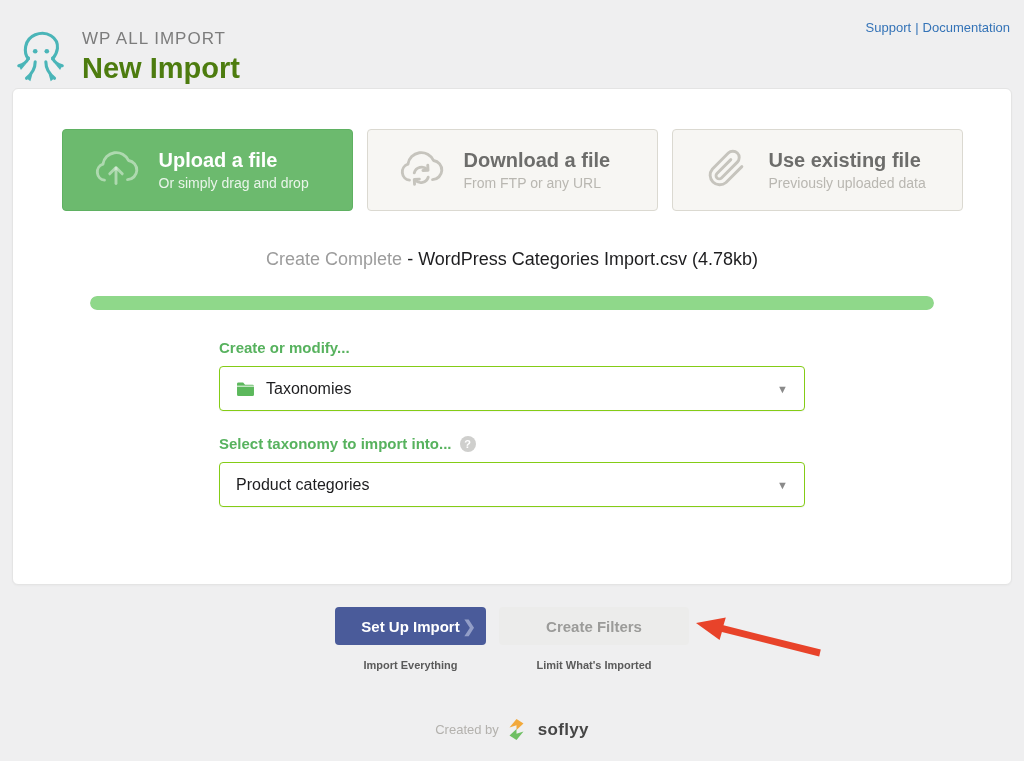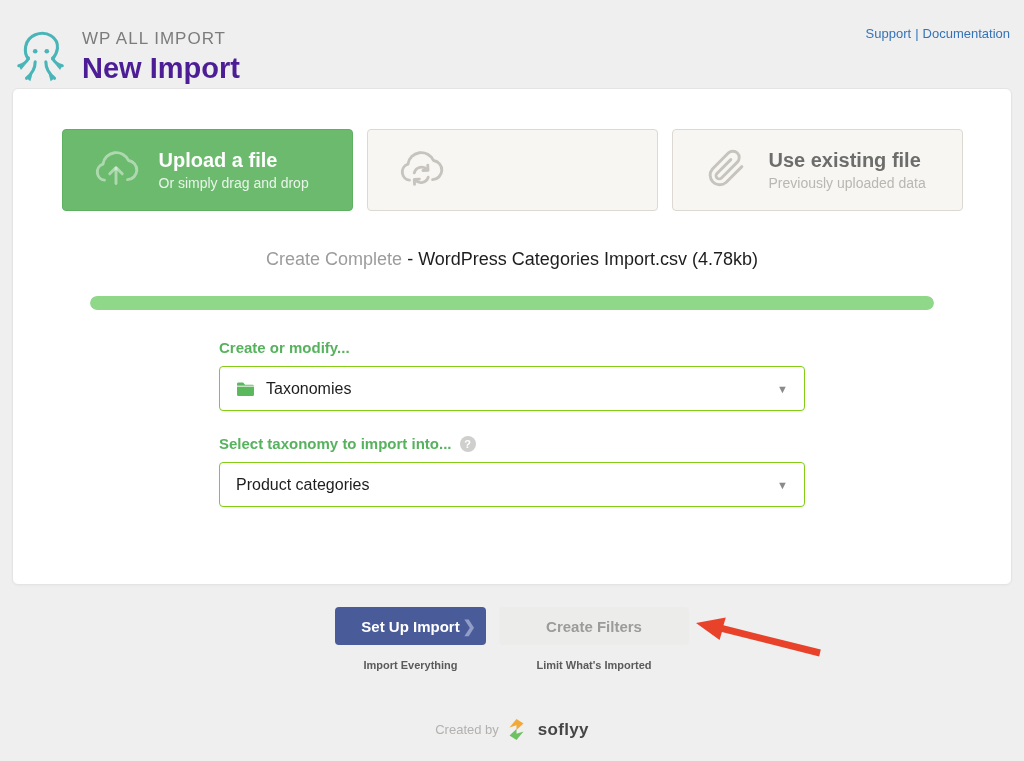--- a/index.html
+++ b/index.html
@@ -9,22 +9,22 @@
     font-family:"Liberation Sans", sans-serif;
     position:relative;
     overflow:hidden;
     color:#1d1d1f;
   }
 
   
   .header { position:absolute; top:26px; left:12px; display:flex; align-items:center; }
   .logo { width:58px; height:62px; margin-right:12px; }
   .brand-line { font-size:17px; color:#7c7c7c; letter-spacing:1px; font-weight:500; }
-  .page-title { font-size:29px; font-weight:bold; color:#4c1d95; margin-top:3px; }
-  .header-links { position:absolute; top:26px; right:14px; font-size:13px; color:#3473b7; }
+  .page-title { font-size:29px; font-weight:bold; color:#4d7c0f; margin-top:3px; }
+  .header-links { position:absolute; top:20px; right:14px; font-size:13px; color:#3473b7; }
   .header-links a { color:#3473b7; text-decoration:none; cursor:pointer; }
   .header-links .sep { color:#3473b7; margin:0 4px; }
 
   
   .card {
     position:absolute; left:12px; top:88px; width:1000px; height:497px;
     background:#ffffff; border:1px solid #e4e4e4; border-radius:6px;
     box-shadow:0 1px 2px rgba(0,0,0,0.03);
   }
 
@@ -141,20 +141,24 @@
     <div class="option">
       <svg class="opt-icon" viewBox="0 0 52 52">
         <g fill="none" stroke="#c6c4bd" stroke-width="3" stroke-linecap="round" stroke-linejoin="round">
           <path d="M38 36 a10 10 0 0 0 1-19.9 A14 14 0 0 0 12.4 20 A8.5 8.5 0 0 0 14 36.5"></path>
           <path d="M19 29 a8 8 0 0 1 13.5-3.5"></path>
           <path d="M33.5 33.5 a8 8 0 0 1 -13.5 3"></path>
           <path d="M33 21 L33.3 26.3 L28 26.5"></path>
           <path d="M19.3 41 L19 35.7 L24.3 35.5"></path>
         </g>
       </svg>
+      <div>
+        <div class="opt-title">Download a file</div>
+        <div class="opt-sub">From FTP or any URL</div>
+      </div>
     </div>
 
     <div class="option">
       <svg class="opt-icon" viewBox="0 0 52 52">
         <g fill="none" stroke="#c6c4bd" stroke-width="3" stroke-linecap="round" stroke-linejoin="round" transform="translate(4,2)">
           <path d="M38.5 20.5 L22 37 a10 10 0 0 1-14.1-14.1 L24.4 6.4 a6.6 6.6 0 0 1 9.4 9.4 L17.3 32.3 a3.3 3.3 0 0 1-4.7-4.7 L27 13.2"></path>
         </g>
       </svg>
       <div>
         <div class="opt-title">Use existing file</div>

